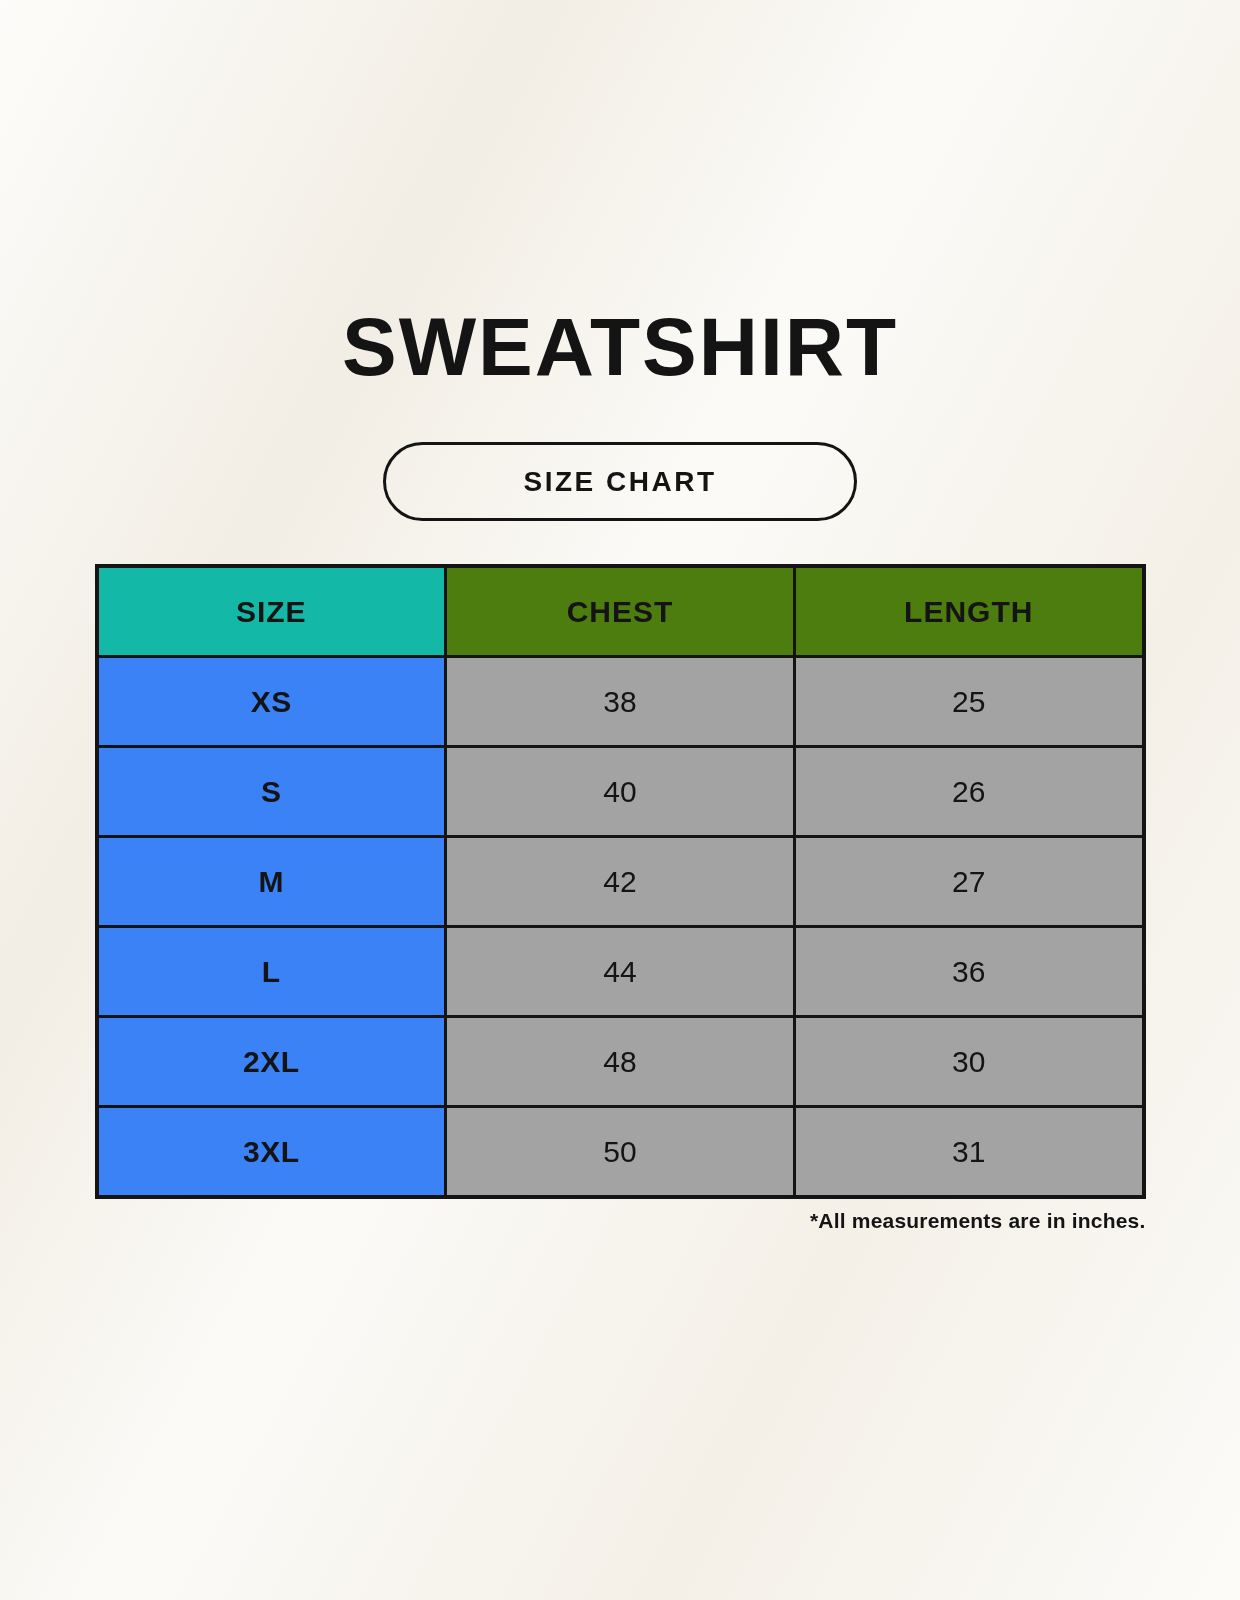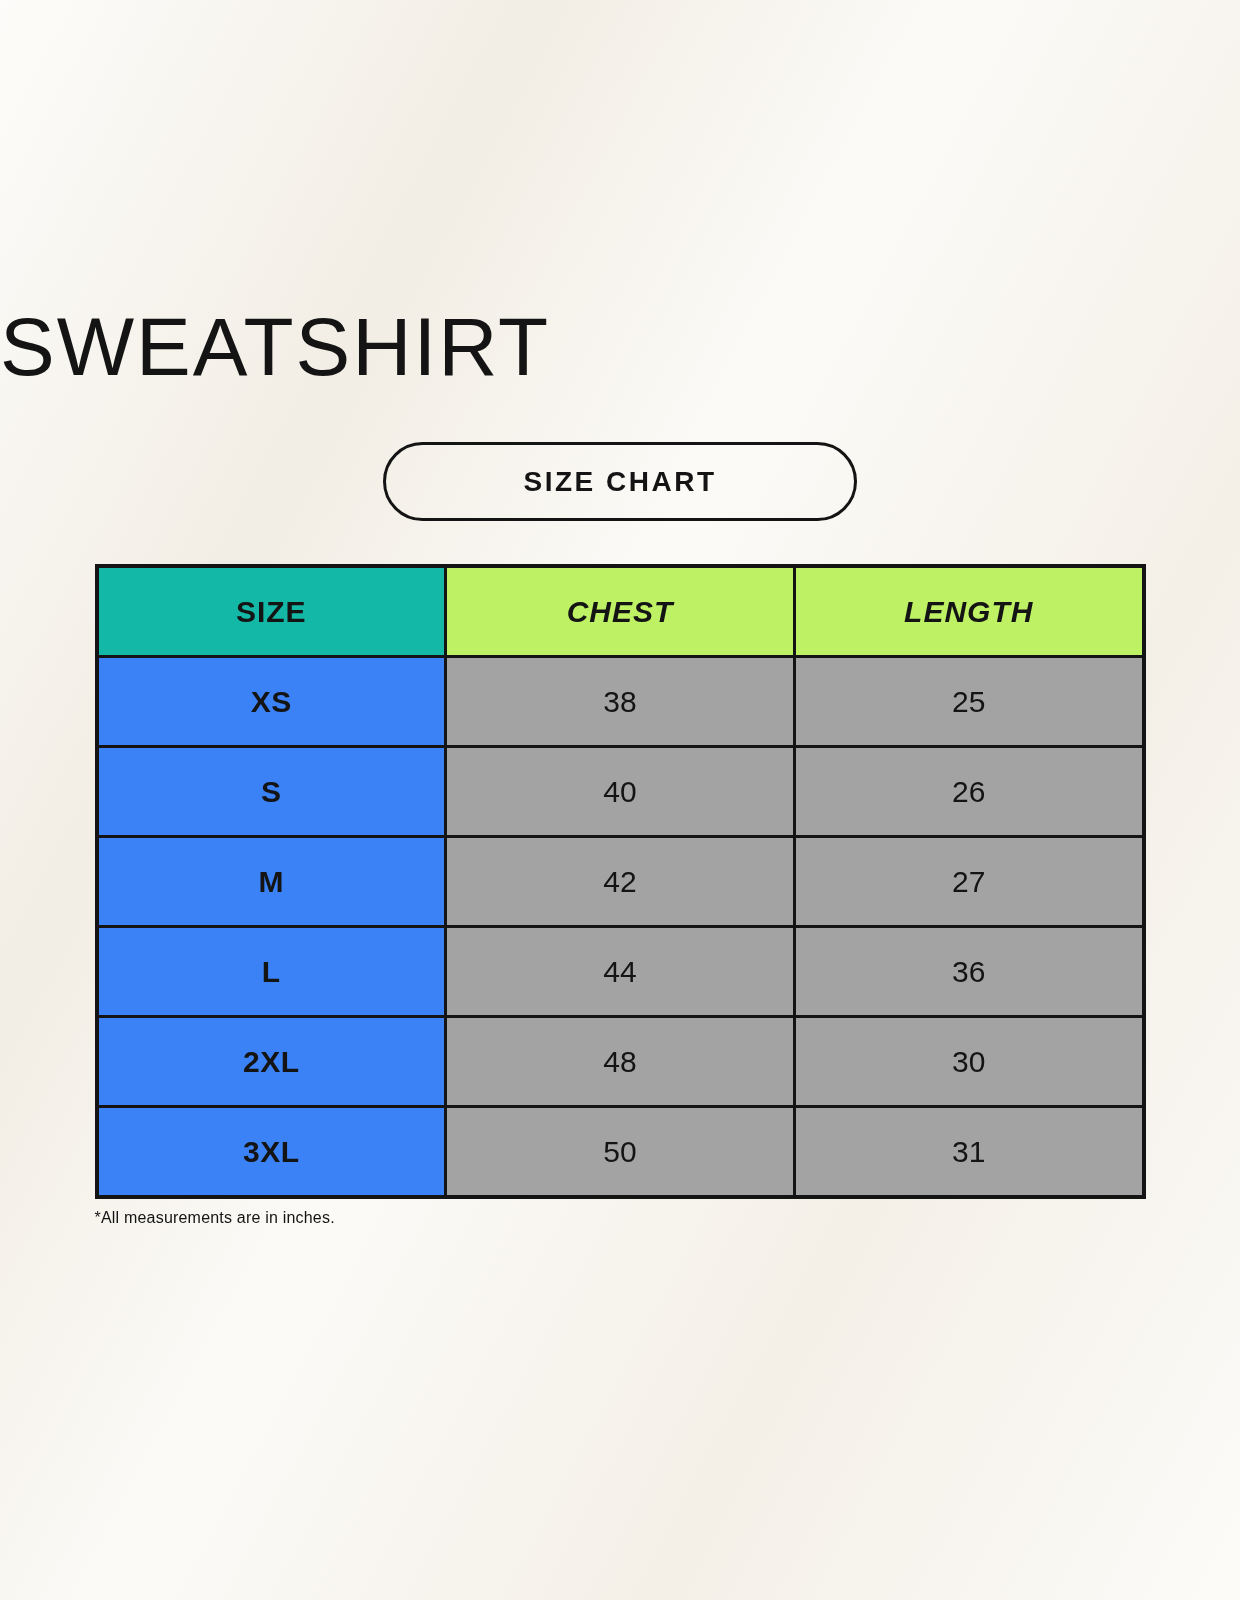--- a/index.html
+++ b/index.html
@@ -22,24 +22,24 @@
     overflow: hidden;
   }
   .page {
     width: 1240px;
     height: 1600px;
     position: relative;
   }
   .title {
     margin: 0;
     padding-top: 306px;
-    text-align: left;
+    text-align: center;
     font-size: 82px;
     line-height: 1;
-    font-weight: 400;
+    font-weight: 700;
     letter-spacing: 2px;
   }
   .badge {
     box-sizing: border-box;
     width: 474px;
     height: 79px;
     margin: 54px auto 0;
     border: 3px solid #141414;
     border-radius: 44px;
     display: flex;
@@ -67,39 +67,39 @@
     vertical-align: middle;
     font-size: 30px;
     padding: 0;
   }
   .head-size {
     background: #14b8a6;
     font-weight: 700;
     letter-spacing: 1px;
   }
   .head-measure {
-    background: #bef264;
+    background: #4d7c0f;
     font-weight: 700;
     letter-spacing: 1px;
-    font-style: italic;
   }
   .cell-size {
     background: #3b82f6;
     font-weight: 700;
     letter-spacing: 0.5px;
   }
   .cell-value {
     background: #a3a3a3;
     font-weight: 400;
   }
   .footnote {
     width: 1051px;
     margin: 10px auto 0;
-    font-size: 16px;
-    font-weight: 400;
+    text-align: right;
+    font-size: 21px;
+    font-weight: 700;
     letter-spacing: 0.2px;
   }
 </style>
 </head>
 <body>
 
 <div class="page">
 
   <h1 class="title">SWEATSHIRT</h1>
 

